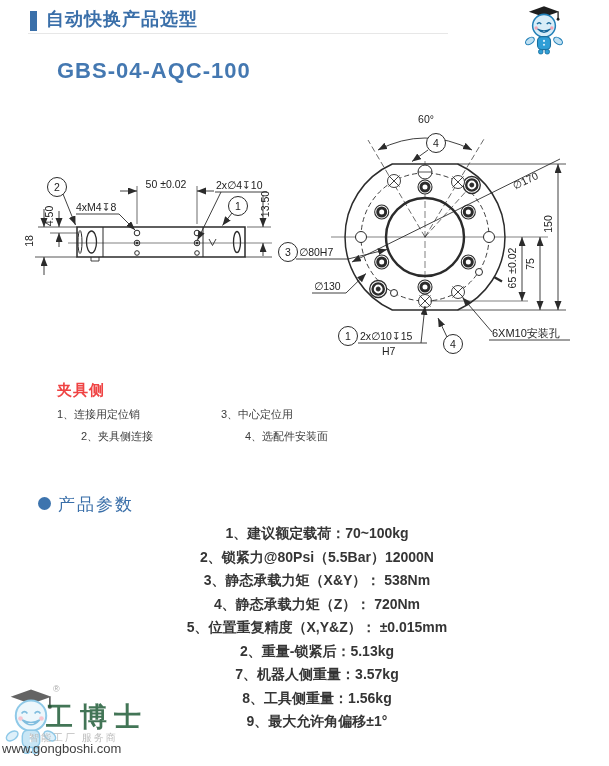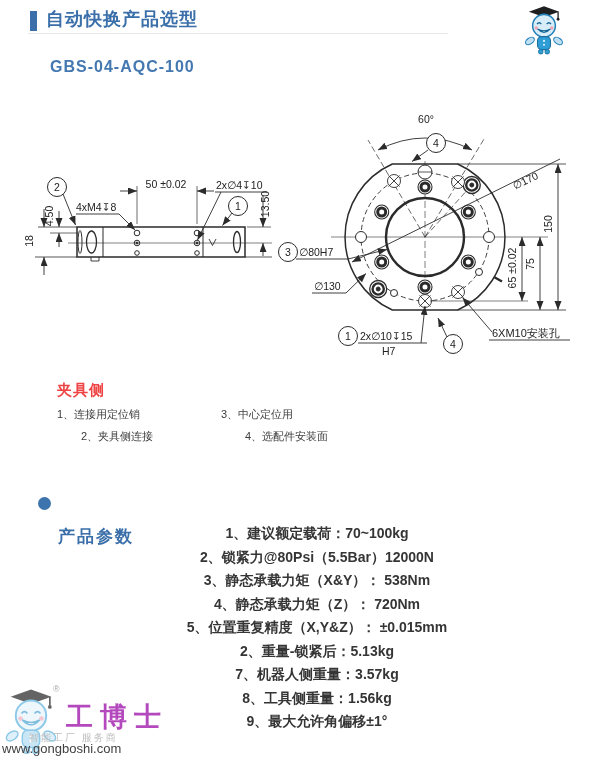--- a/index.html
+++ b/index.html
@@ -5,41 +5,41 @@
   html,body{margin:0;padding:0;}
   body{
     width:609px;height:766px;position:relative;background:#ffffff;overflow:hidden;
     font-family:"Liberation Sans","DejaVu Sans",sans-serif;color:#333;
   }
   .abs{position:absolute;}
   
   .hdr-bar{left:30px;top:11px;width:7px;height:20px;background:#3a6fa9;}
   .hdr-title{left:46px;top:7px;font-size:18px;font-weight:bold;color:#3a6fa9;letter-spacing:1px;}
   .hdr-line{left:28px;top:33px;width:420px;height:1px;background:#e7e7e7;}
-  .model-title{left:50px;top:58px;font-size:16px;font-weight:bold;color:#4478b1;letter-spacing:1px;}
+  .model-title{left:57px;top:58px;font-size:22px;font-weight:bold;color:#4478b1;letter-spacing:1px;}
   
   .draw-svg{left:0;top:100px;}
   .dline{fill:none;stroke:#2b2b2b;}
   .dtext text{fill:#222;stroke:none;font:10.5px "Liberation Sans","DejaVu Sans",sans-serif;}
   .dtext text.cn{font-size:11px;}
   
   .fix-head{left:57px;top:381px;font-size:15px;font-weight:bold;color:#ef4444;letter-spacing:1px;}
   .fix-row{font-size:11px;color:#3b3b3b;}
   .fix-c1{left:57px;}
   .fix-c2{left:221px;}
   .fix-r1{top:407px;}
   .fix-r2{top:429px;margin-left:24px;}
   
   .param-bullet{left:38px;top:497px;width:13px;height:13px;border-radius:50%;background:#3d74ae;}
-  .param-head{left:58px;top:493px;font-size:17px;font-weight:bold;color:#3a6fa9;letter-spacing:2px;margin-top:32px;}
+  .param-head{left:58px;top:493px;font-size:17px;font-weight:normal;color:#3a6fa9;letter-spacing:2px;}
   .param-list{left:57px;top:522px;width:520px;z-index:2;}
   .param-item{height:23.5px;line-height:23.5px;font-size:14px;color:#353535;white-space:nowrap;font-weight:bold;}
   
   .wm{z-index:1;}
-  .wm-brand{left:46px;top:699px;font-size:27px;font-weight:bold;color:#a21caf;opacity:.8;letter-spacing:7px;padding-left:20px;}
+  .wm-brand{left:46px;top:699px;font-size:27px;font-weight:bold;color:#14532d;opacity:.8;letter-spacing:7px;}
   .wm-reg{left:53px;top:684px;font-size:9px;color:#a9a9a9;}
   .wm-tag{left:29px;top:731px;font-size:10px;color:#bdbdbd;letter-spacing:2px;}
   .wm-url{left:2px;top:741px;font-size:13px;color:#404040;}
   .content{z-index:2;text-align:center;}
 </style>
 </head>
 <body>
 
 <div class="abs hdr-bar"></div>
 <div class="abs hdr-title content">自动快换产品选型</div>

